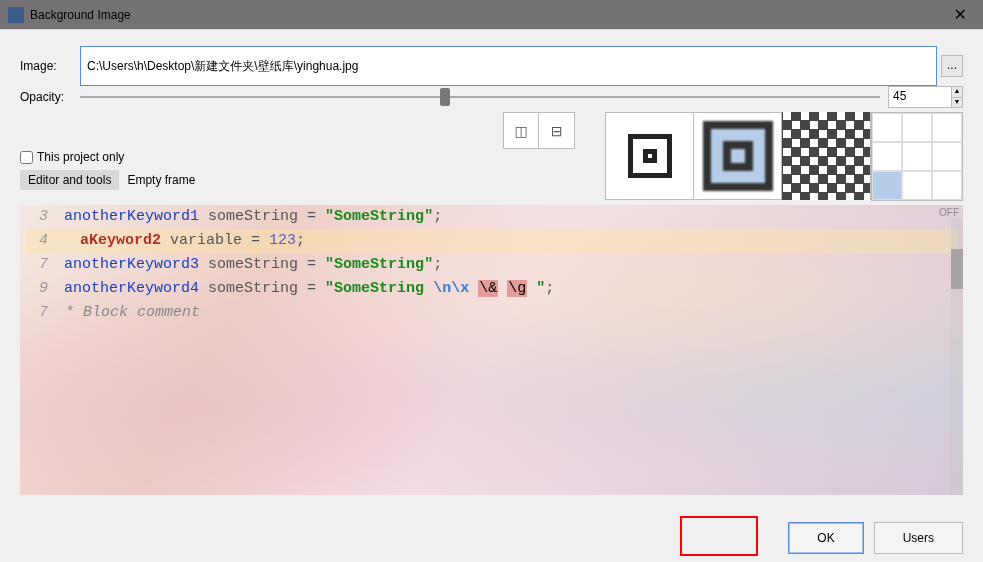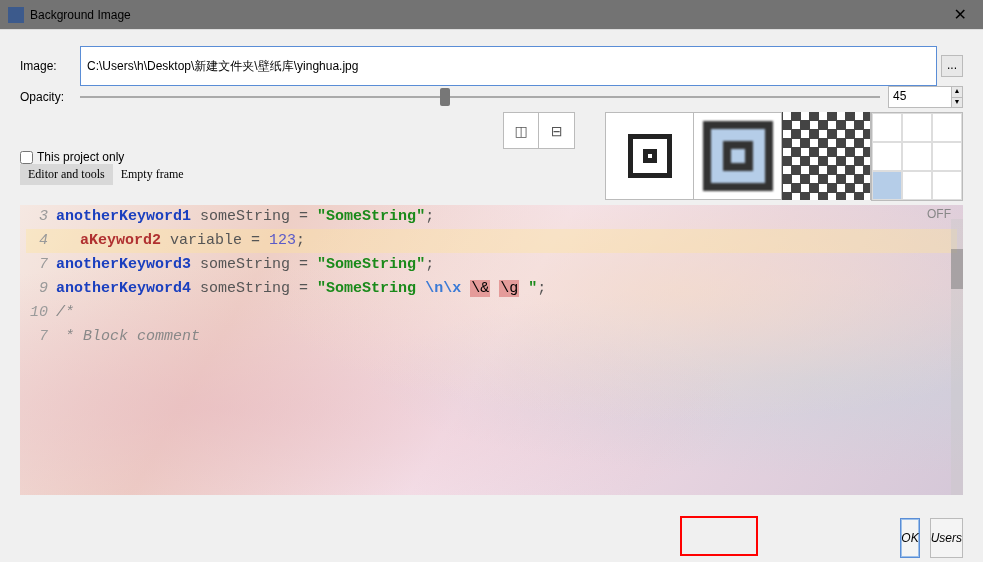--- a/index.html
+++ b/index.html
@@ -15,59 +15,59 @@
 .browse-btn { width: 22px; height: 22px; border: 1px solid #bbb; background: #e8e8e8; margin-left: 4px; text-align: center; line-height: 18px; cursor: pointer; }
 .slider-wrap { flex: 1; position: relative; height: 22px; display: flex; align-items: center; }
 .slider-track { width: 100%; height: 2px; background: #aaa; }
 .slider-thumb { position: absolute; left: 45%; top: 2px; width: 10px; height: 18px; background: #777; border-radius: 2px; }
 .opacity-val { width: 64px; height: 22px; border: 1px solid #bbb; background: #fff; margin-left: 8px; padding: 2px 4px; display: flex; align-items: flex-start; }
 .spinner { width: 12px; display: flex; flex-direction: column; border: 1px solid #bbb; height: 22px; margin-left: -1px; }
 .spinner div { flex: 1; font-size: 7px; text-align: center; background: #e8e8e8; border-bottom: 1px solid #bbb; cursor: pointer; }
 .spinner div:last-child { border-bottom: none; }
 .options-row { display: flex; margin-top: 4px; align-items: flex-start; }
 .left-opts { flex: 1; }
-.checkbox-row { display: flex; align-items: center; margin-top: 38px; }
+.checkbox-row { display: flex; align-items: center; margin-top: 38px; margin-bottom: 6px; }
 .checkbox-row input { margin-right: 4px; }
-.tabs { display: flex; font-family: Liberation Serif, serif; }
+.tabs { display: flex; }
 .tab { padding: 3px 8px; font-size: 12px; cursor: pointer; }
 .tab.active { background: #d8d8d8; }
 .position-grp { display: flex; border: 1px solid #bbb; margin-right: 30px; background: #fff; }
 .pos-btn { width: 35px; height: 35px; border-right: 1px solid #bbb; display: flex; align-items: center; justify-content: center; cursor: pointer; font-size: 14px; color: #555; }
 .pos-btn:last-child { border-right: none; }
 .fill-grp { display: flex; border: 1px solid #bbb; height: 88px; background: #fff; }
 .fill-cell { width: 88px; border-right: 1px solid #bbb; display: flex; align-items: center; justify-content: center; cursor: pointer; }
 .fill-cell:last-child { border-right: none; }
 .sq-outer { width: 44px; height: 44px; border: 5px solid #222; display: flex; align-items: center; justify-content: center; }
 .sq-inner { width: 14px; height: 14px; border: 5px solid #222; }
 .sq-big { width: 70px; height: 70px; border: 8px solid #333; display: flex; align-items: center; justify-content: center; background: #b5cde8; filter: blur(1px); }
 .sq-big-inner { width: 30px; height: 30px; border: 8px solid #333; background: #b5cde8; }
 .pat { width: 88px; height: 88px; background: repeating-linear-gradient(0deg, #444 0 1px, transparent 1px 9px), repeating-linear-gradient(90deg, #444 0 1px, transparent 1px 9px), repeating-conic-gradient(#444 0 25%, #fff 0 50%); background-size: 9px 9px, 9px 9px, 18px 18px; }
 .anchor-grid { display: grid; grid-template-columns: repeat(3, 30px); grid-template-rows: repeat(3, 29px); border: 1px solid #bbb; background: #fff; margin-left: 0; }
 .anchor-cell { border: 0.5px solid #ddd; cursor: pointer; }
 .anchor-cell.sel { background: #b5cde8; }
 .preview { margin: 0 20px; position: relative; height: 290px; border: none; overflow: hidden; background: linear-gradient(120deg, #f5e8e2 0%, #eecfc6 25%, #f5e3ec 50%, #e8d4e0 70%, #d5c8d8 100%); }
 .preview::before { content: ""; position: absolute; inset: 0; background: radial-gradient(ellipse at 70% 30%, rgba(245,220,200,0.7) 0%, transparent 45%), radial-gradient(ellipse at 20% 70%, rgba(230,180,190,0.5) 0%, transparent 50%), radial-gradient(ellipse at 85% 60%, rgba(200,210,220,0.6) 0%, transparent 40%); }
-.off-badge { position: absolute; top: 2px; right: 12px; font-size: 12px; color: #888; z-index: 3; }
+.off-badge { position: absolute; top: 2px; right: 4px; font-size: 10px; color: #888; z-index: 3; }
 .scrollbar-v { position: absolute; right: 0; top: 14px; bottom: 0; width: 12px; background: rgba(200,200,200,0.4); z-index: 3; }
 .scrollbar-v-thumb { position: absolute; top: 30px; width: 12px; height: 40px; background: rgba(120,120,120,0.5); }
 .code { position: relative; z-index: 2; font-family: "Courier New", monospace; font-size: 15px; line-height: 24px; padding: 0 6px;  }
 .gutter { display: inline-block; width: 22px; text-align: right; color: #9a9a9a; margin-right: 8px; font-style: italic; }
-.kw1 { color: #1a3fbf; font-weight: bold; }
+.kw1 { color: #1a3fbf; font-weight: normal; margin-left: 8px; }
 .kw2 { color: #b03030; font-weight: bold; margin-left: 24px; }
 .var { color: #555; }
 .eq { color: #555; }
 .str { color: #1a8a1a; font-weight: bold; }
 .num { color: #5a5ac8; }
 .esc { color: #3a7ad6; font-weight: bold; }
 .inv { background: rgba(215,100,100,0.55); padding: 0 1px; }
 .cmt { color: #888; font-style: italic; }
 .semi { color: #555; }
 .hl { background: rgba(255,230,150,0.35); }
 .footer { position: absolute; bottom: 0; left: 0; right: 0; height: 48px; display: flex; align-items: center; justify-content: flex-end; padding: 0 20px; gap: 10px; background: #f0f0f0; }
-.btn { height: 40px; padding: 0 0; border: 1px solid #bbb; background: #f4f4f4; font-size: 12px; cursor: pointer; font-style: italic; }
+.btn { height: 32px; padding: 0 28px; border: 1px solid #bbb; background: #f4f4f4; font-size: 12px; cursor: pointer; }
 .btn.primary { border: 1px solid #5a8dd6; box-shadow: inset 0 0 0 1px #9cc0ea; }
 .ok-highlight { position: absolute; border: 2px solid #ff0000; pointer-events: none; }
 </style>
 </head>
 <body>
 
 <div class="titlebar">
   <span class="titlebar-icon"></span>
   <span class="titlebar-title">Background Image</span>
   <span class="titlebar-close">✕</span>
@@ -141,21 +141,20 @@
   </div>
 </div>
 
 <div class="preview">
   <div class="off-badge">OFF</div>
   <div class="code" id="code">
       <div><span class="gutter">3</span><span class="kw1">anotherKeyword1</span><span> </span><span class="var">someString</span><span> </span><span class="eq">=</span><span> </span><span class="str">"SomeString"</span><span class="semi">;</span></div>
       <div class="hl"><span class="gutter">4</span><span class="kw2">aKeyword2</span><span> </span><span class="var">variable</span><span> </span><span class="eq">=</span><span> </span><span class="num">123</span><span class="semi">;</span></div>
       <div><span class="gutter">7</span><span class="kw1">anotherKeyword3</span><span> </span><span class="var">someString</span><span> </span><span class="eq">=</span><span> </span><span class="str">"SomeString"</span><span class="semi">;</span></div>
       <div><span class="gutter">9</span><span class="kw1">anotherKeyword4</span><span> </span><span class="var">someString</span><span> </span><span class="eq">=</span><span> </span><span class="str">"SomeString </span><span class="esc">\n\x</span><span>  </span><span class="inv">\&amp;</span><span> </span><span class="inv">\g</span><span> </span><span class="str">"</span><span class="semi">;</span></div>
-      <div><span class="gutter">10</span><span class="cmt">/*</span></div>
       <div><span class="gutter">7</span><span class="cmt"> * Block comment</span></div>
     </div>
   <div class="scrollbar-v">
       <div class="scrollbar-v-thumb"></div>
     </div>
 </div>
 
 <div class="footer">
   <div class="ok-highlight" style="left:680px; bottom:6px; width:78px; height:40px;"></div>
   <button class="btn primary">OK</button>

